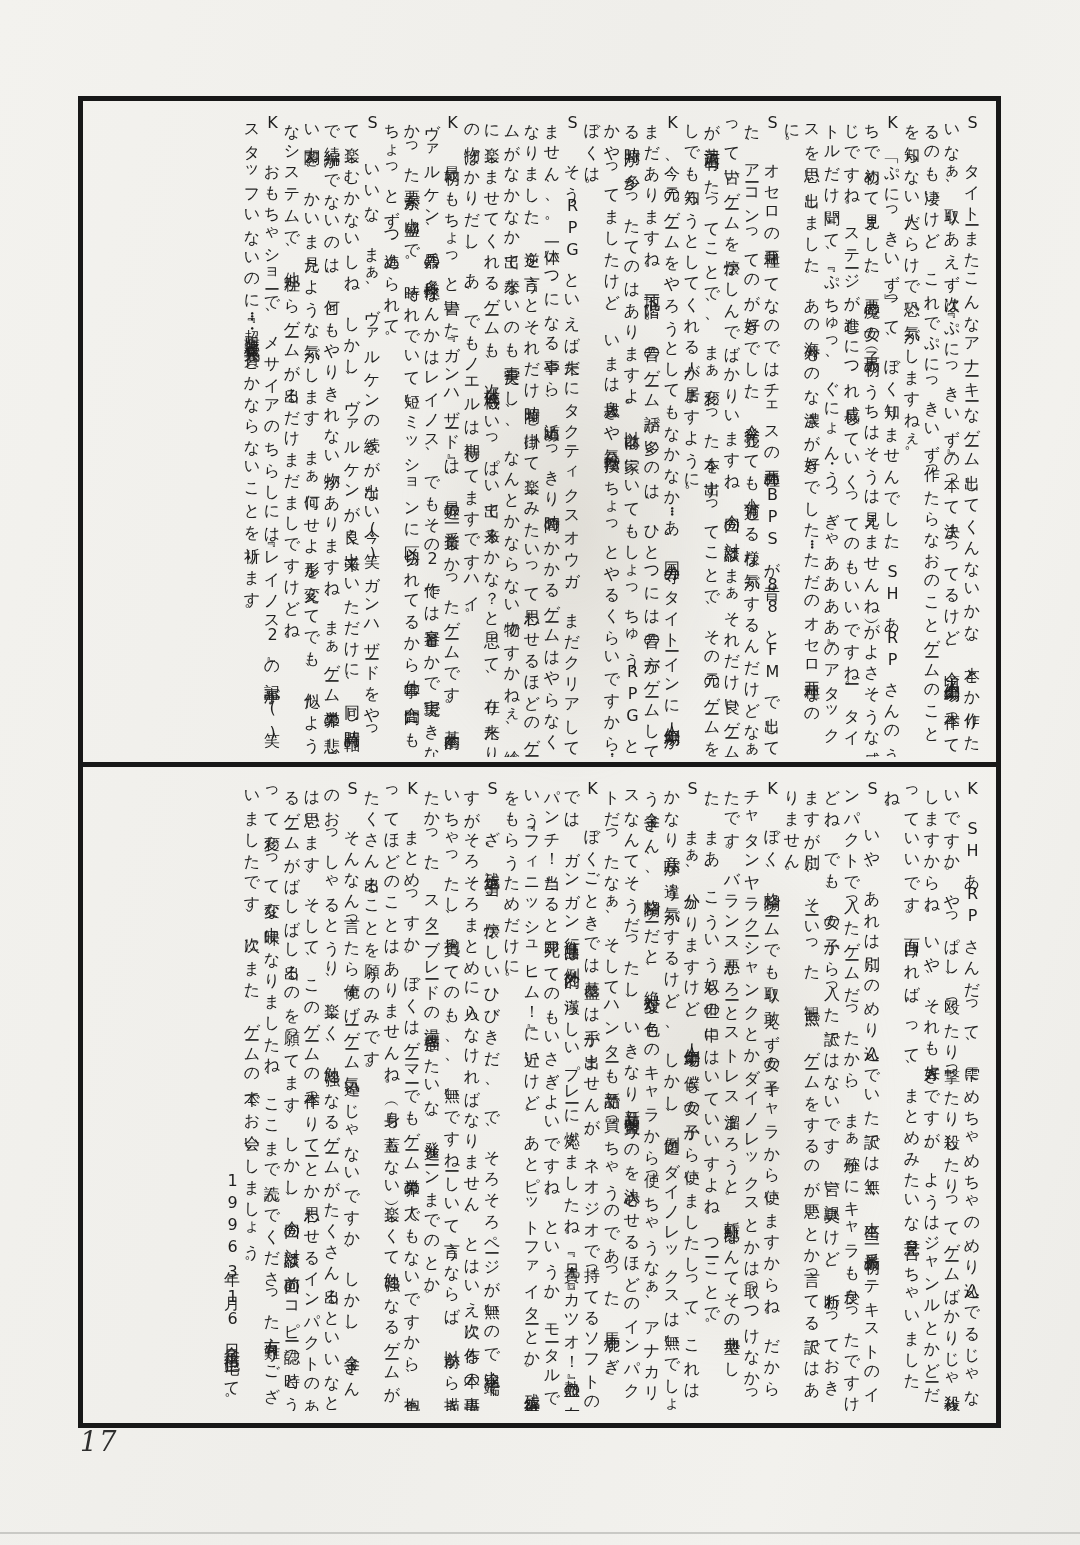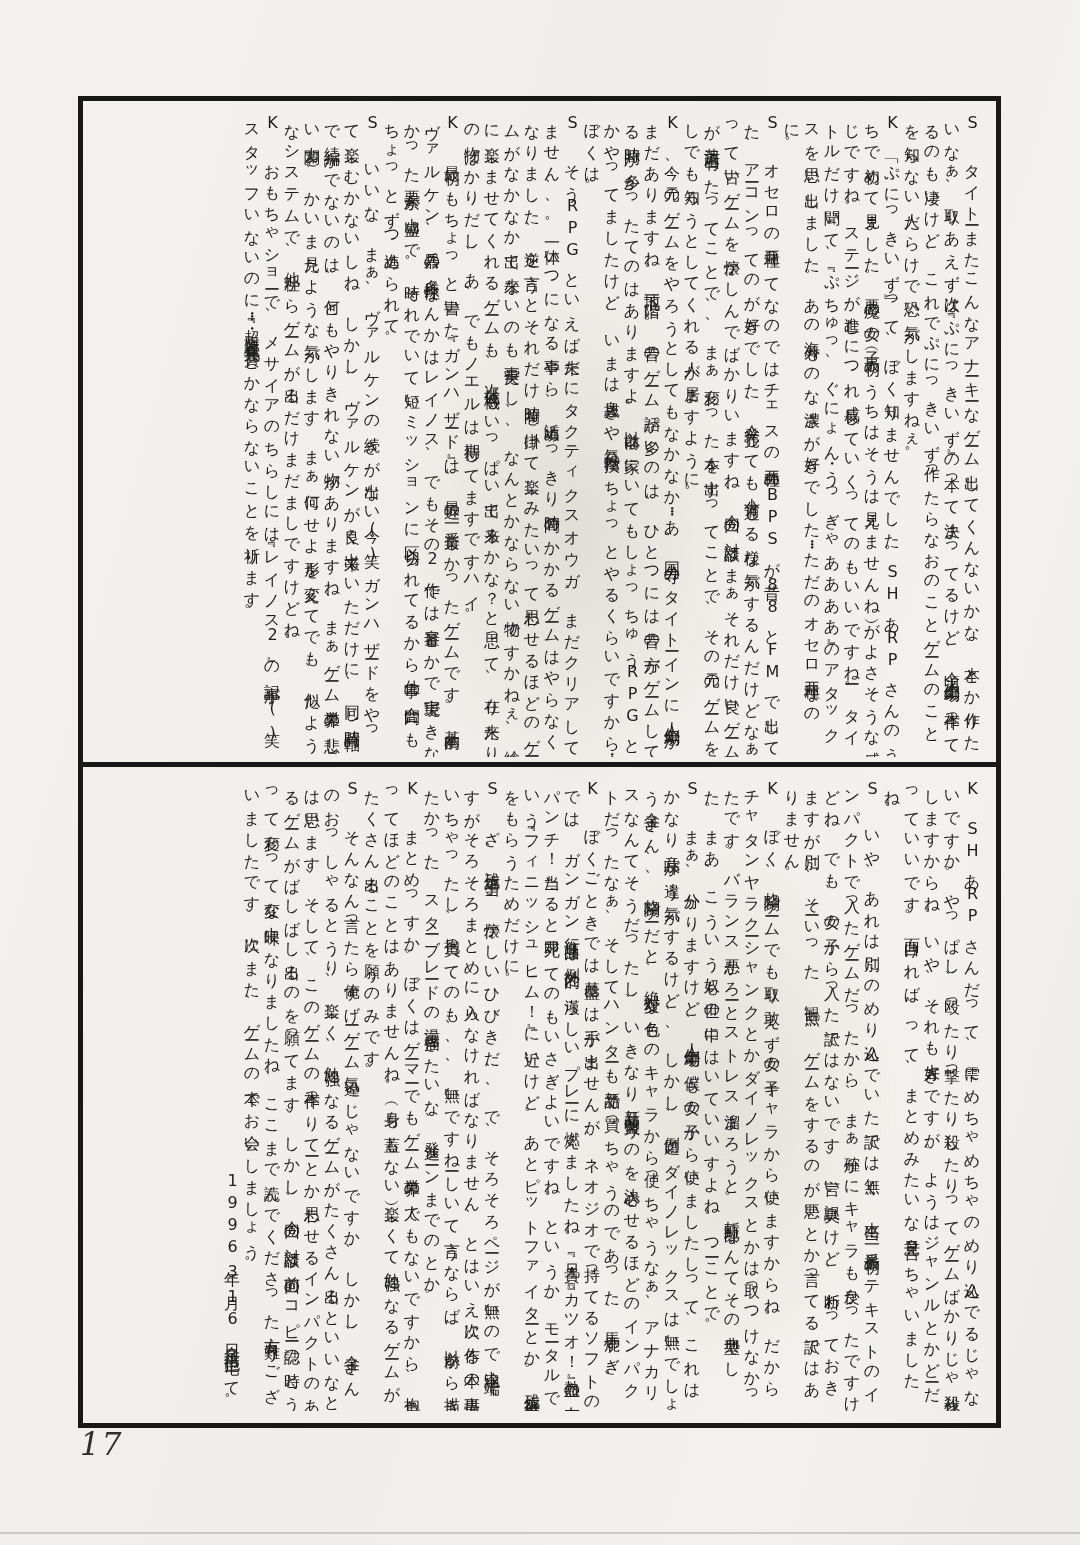--- a/index.html
+++ b/index.html
@@ -42,21 +42,21 @@
     overflow:hidden;
   }
   .section-top { top:12px; height:644px; }
   .section-bottom { top:678px; height:632px; }
   .para { margin:0; padding:0; }
   .ptext { margin-inline-start:18px; }
   .closing { text-align:end; }
   .page-number {
     position:absolute; left:80px; top:1426px;
     font-family:"DejaVu Serif",serif; font-style:italic;
-    font-size:31px; color:#2e2e2e; letter-spacing:2px;
+    font-size:27px; color:#2e2e2e; letter-spacing:2px;
   }
   .scan-edge {
     position:absolute; left:0; right:0; top:1532px; height:2px;
     background:#c9c9c5;
   }
 </style>
 </head>
 <body>
 
 <div class="page">

